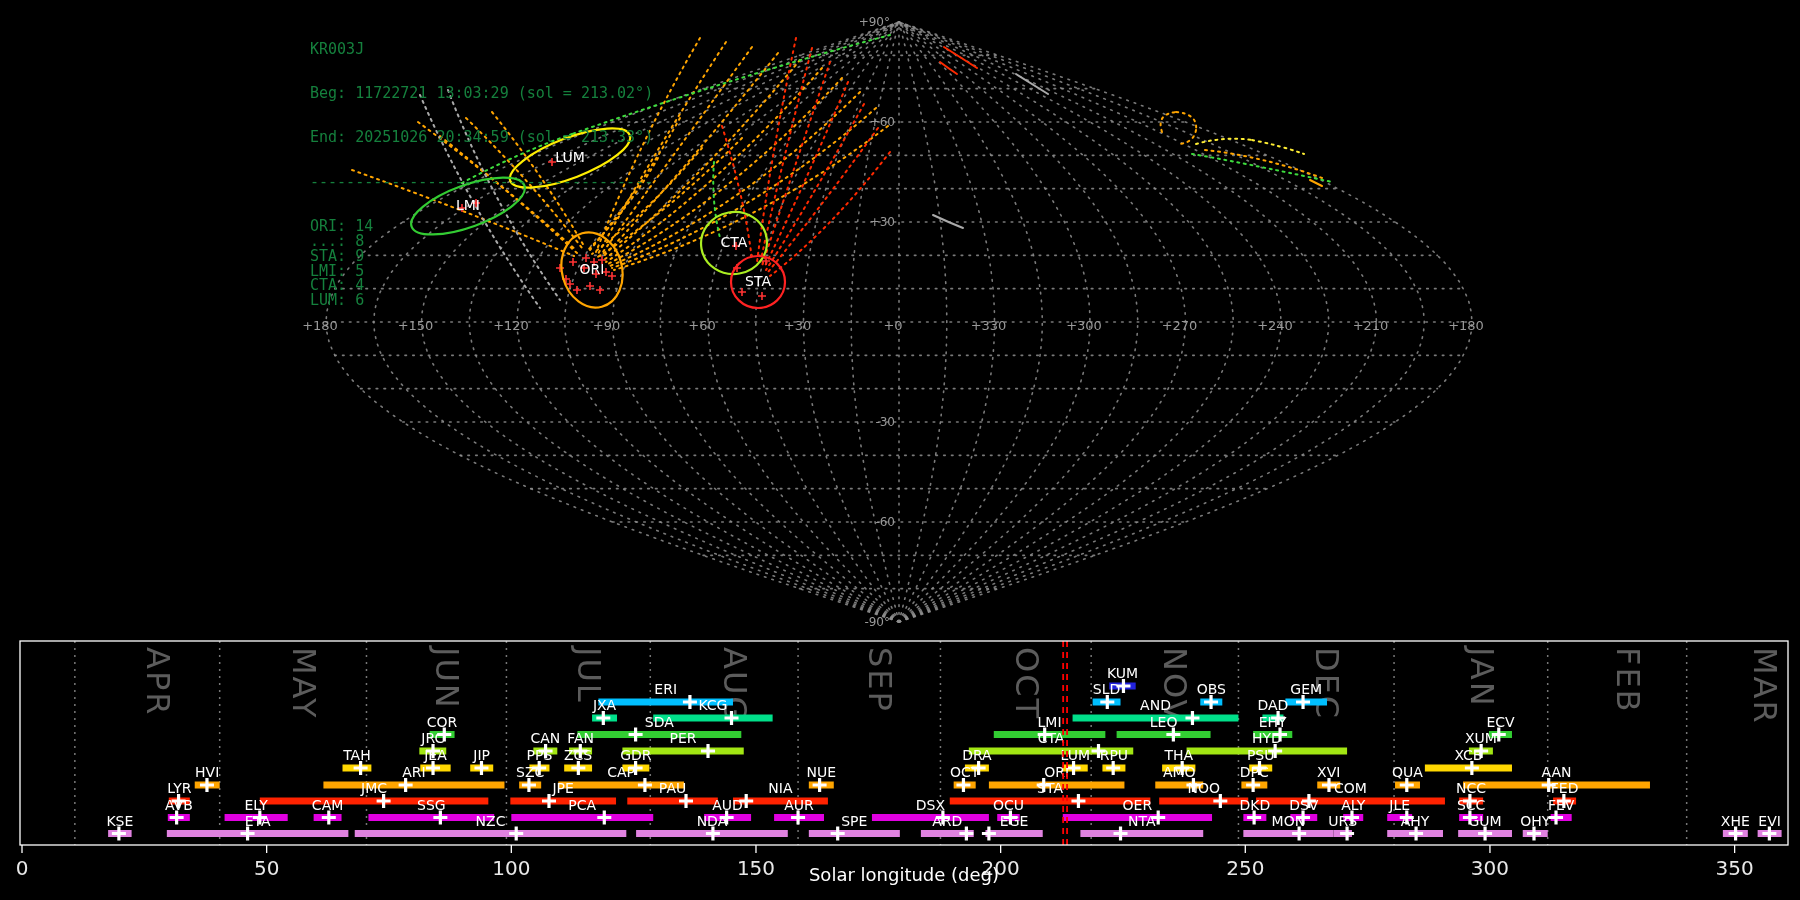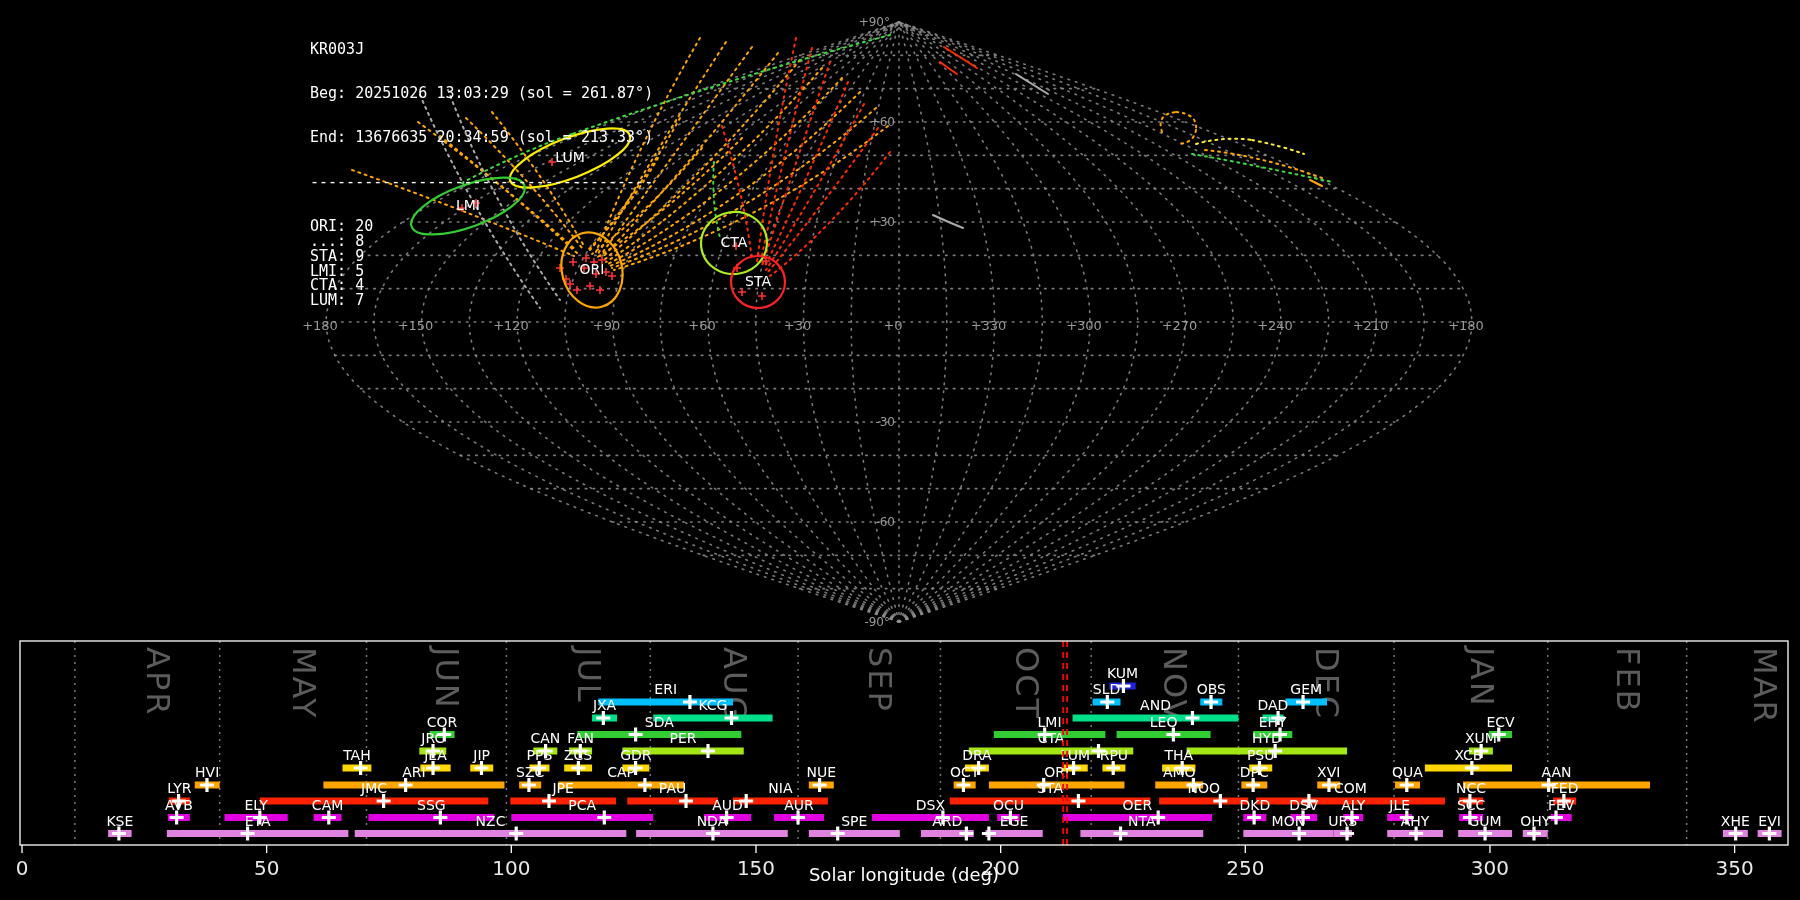--- a/index.html
+++ b/index.html
@@ -1,19 +1,19 @@
 <!DOCTYPE html>
 <html><head>
 <meta charset="utf-8">
 <style>
   html,body{margin:0;padding:0;background:#000;}
   .figure{position:relative;width:1800px;height:900px;background:#000;overflow:hidden;
           font-family:"DejaVu Sans",sans-serif;}
   #scene{position:absolute;left:0;top:0;}
-  .info{position:absolute;left:310px;top:12px;color:#ffffff;
+  .info{position:absolute;left:310px;top:12px;color:#15803d;
         font-family:"DejaVu Sans Mono",monospace;font-size:15px;line-height:14.8px;
         white-space:pre;}
   .info div{height:14.8px;}
 </style>
 </head>
 <body>
 
 <div class="figure">
   <svg id="scene" width="1800" height="900">
       <path d="M 799.4995941968489 588.6666666666667 L 998.5004058031511 588.6666666666667" stroke-dasharray="1.6 6.2" stroke-width="1.6" fill="none" stroke-linecap="round" stroke="#8f8f8f" opacity="0.85"></path>
@@ -454,18 +454,18 @@
       <line x1="1245.3009708737864" y1="845" x2="1245.3009708737864" y2="853" stroke="#ffffff" stroke-width="1.3"></line>
       <text x="1245.3009708737864" y="875" font-size="20" fill="#e8e8e8" text-anchor="middle" font-family="&quot;DejaVu Sans&quot;, sans-serif">250</text>
       <line x1="1489.9611650485435" y1="845" x2="1489.9611650485435" y2="853" stroke="#ffffff" stroke-width="1.3"></line>
       <text x="1489.9611650485435" y="875" font-size="20" fill="#e8e8e8" text-anchor="middle" font-family="&quot;DejaVu Sans&quot;, sans-serif">300</text>
       <line x1="1734.621359223301" y1="845" x2="1734.621359223301" y2="853" stroke="#ffffff" stroke-width="1.3"></line>
       <text x="1734.621359223301" y="875" font-size="20" fill="#e8e8e8" text-anchor="middle" font-family="&quot;DejaVu Sans&quot;, sans-serif">350</text>
       <text x="904" y="881" font-size="18" fill="#ffffff" text-anchor="middle" font-family="&quot;DejaVu Sans&quot;, sans-serif">Solar longitude (deg)</text>
     </svg>
   <div class="info">
     <div>KR003J</div>
-    <div>Beg: 20251026 13:03:29 (sol = 261.87°)</div>
-    <div>End: 13676635 20:34:59 (sol = 213.33°)</div>
+    <div>Beg: 11722721 13:03:29 (sol = 213.02°)</div>
+    <div>End: 20251026 20:34:59 (sol = 213.33°)</div>
     <div>--------------------------------------</div>
-    <div id="counts"><div>ORI: 20</div><div>...: 8</div><div>STA: 9</div><div>LMI: 5</div><div>CTA: 4</div><div>LUM: 7</div></div>
+    <div id="counts"><div>ORI: 14</div><div>...: 8</div><div>STA: 9</div><div>LMI: 5</div><div>CTA: 4</div><div>LUM: 6</div></div>
   </div>
 </div>
 
 </body></html>

